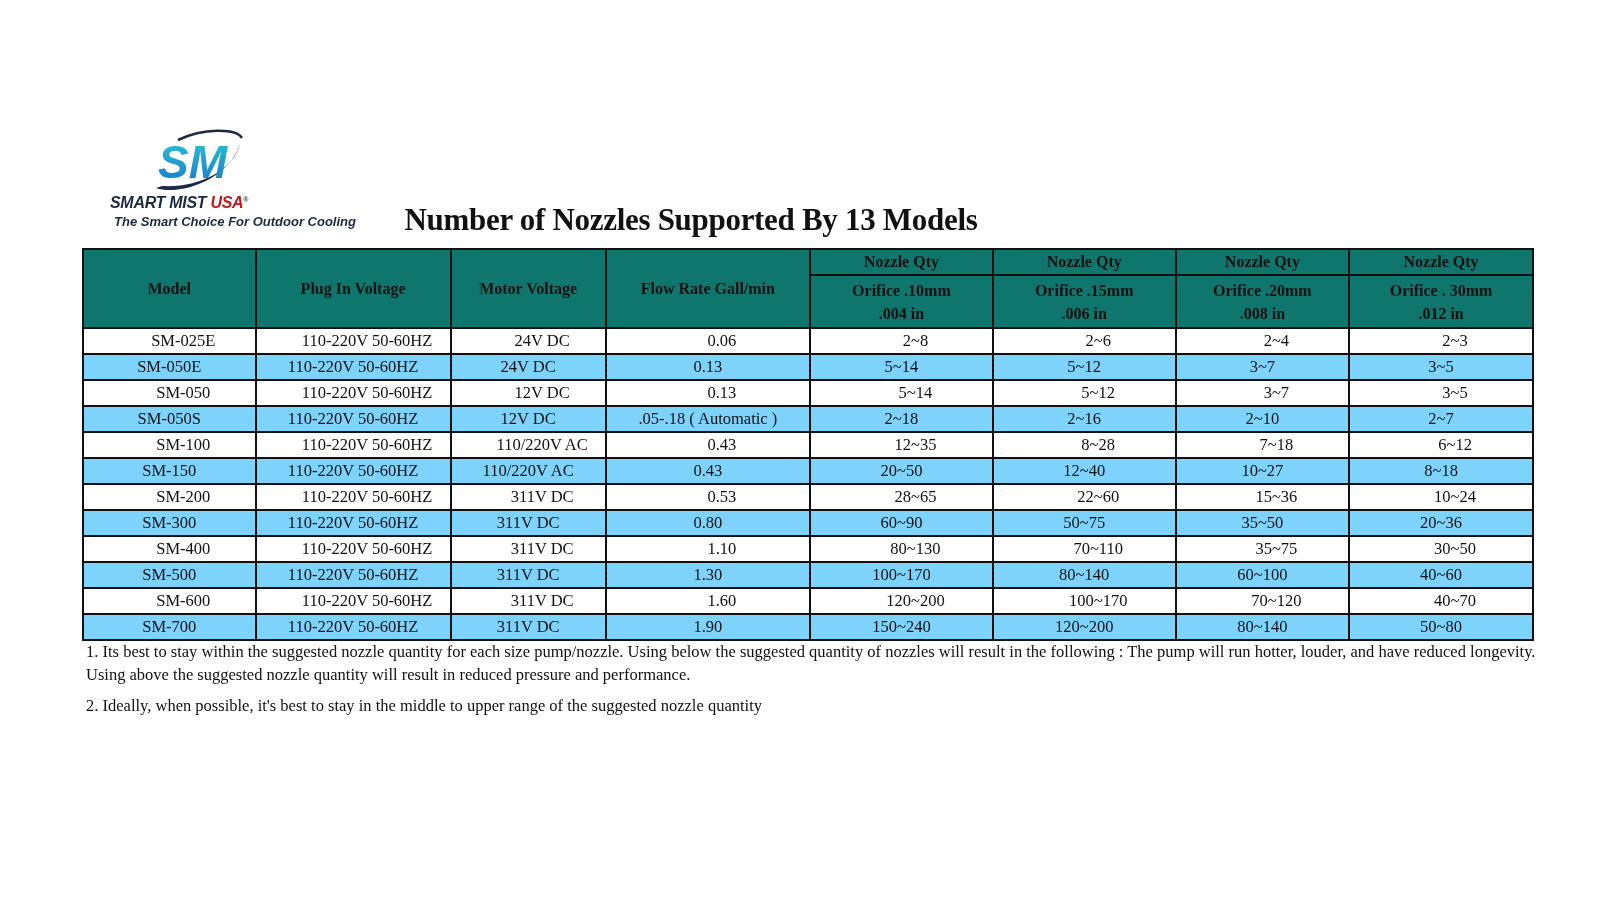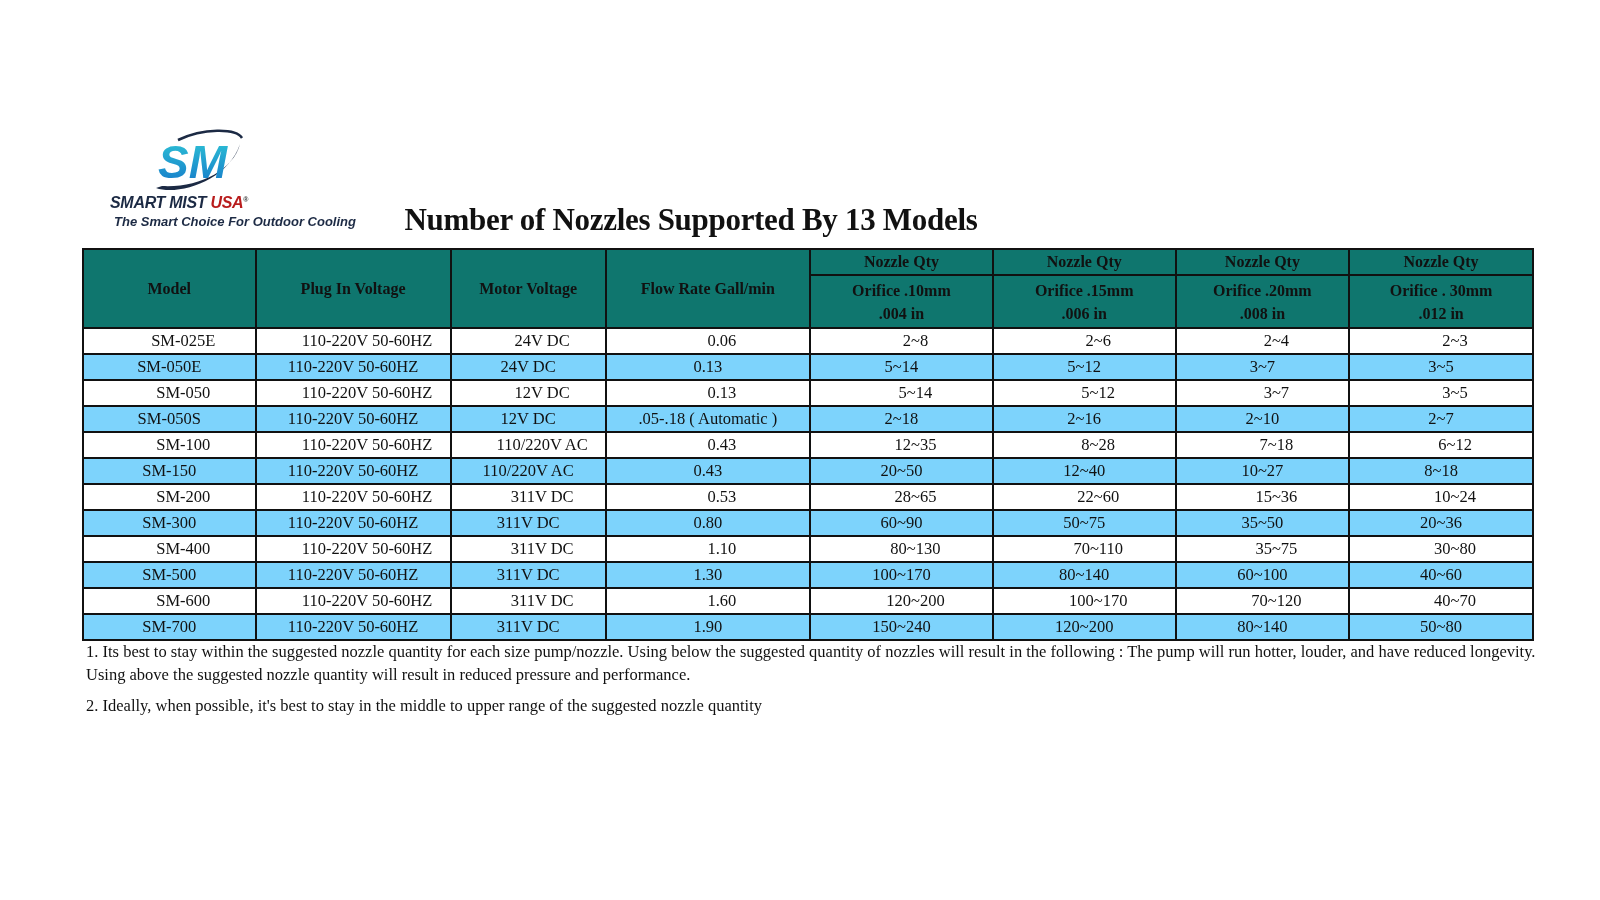--- a/index.html
+++ b/index.html
@@ -160,21 +160,21 @@
         <td>20~36</td>
     </tr>
     <tr class="plain">
       <td>SM-400</td>
         <td>110-220V 50-60HZ</td>
         <td>311V DC</td>
         <td>1.10</td>
         <td>80~130</td>
         <td>70~110</td>
         <td>35~75</td>
-        <td>30~80</td>
+        <td>30~50</td>
     </tr>
     <tr class="alt">
       <td>SM-500</td>
         <td>110-220V 50-60HZ</td>
         <td>311V DC</td>
         <td>1.30</td>
         <td>100~170</td>
         <td>80~140</td>
         <td>60~100</td>
         <td>40~60</td>

